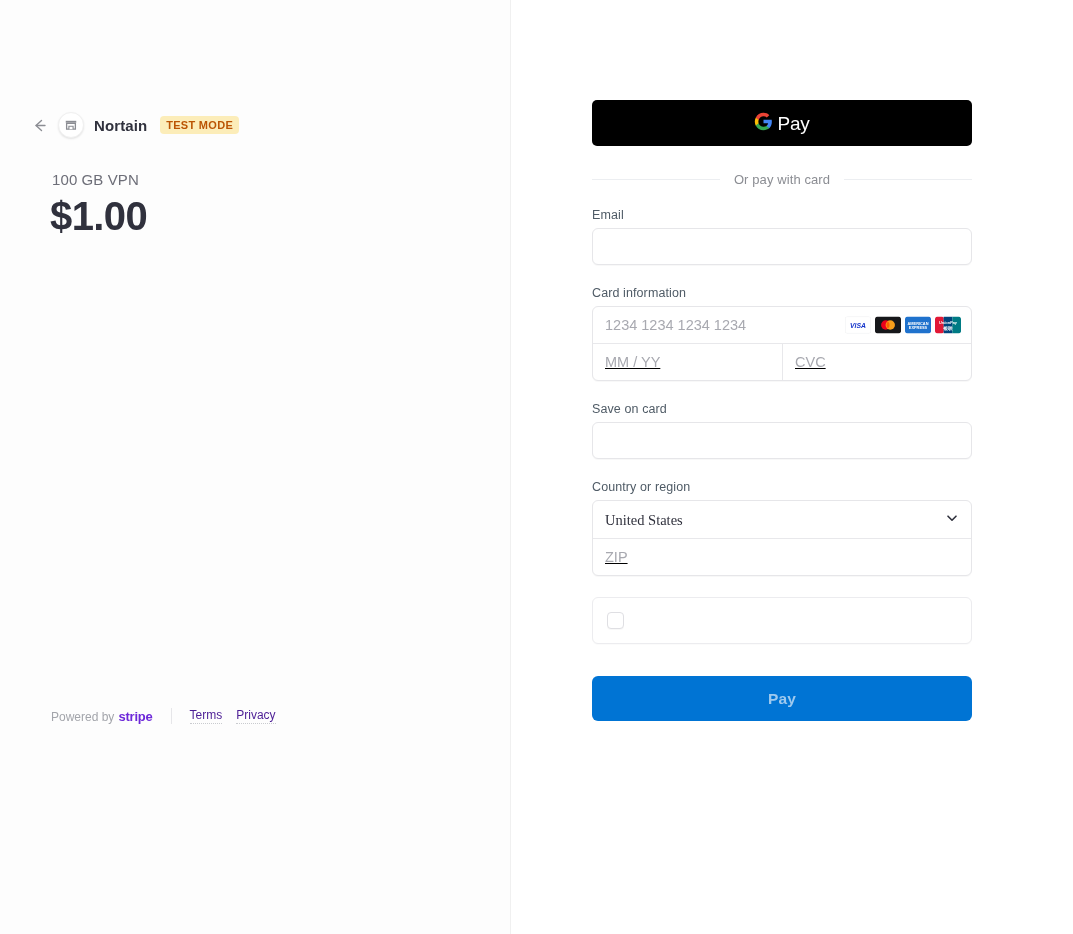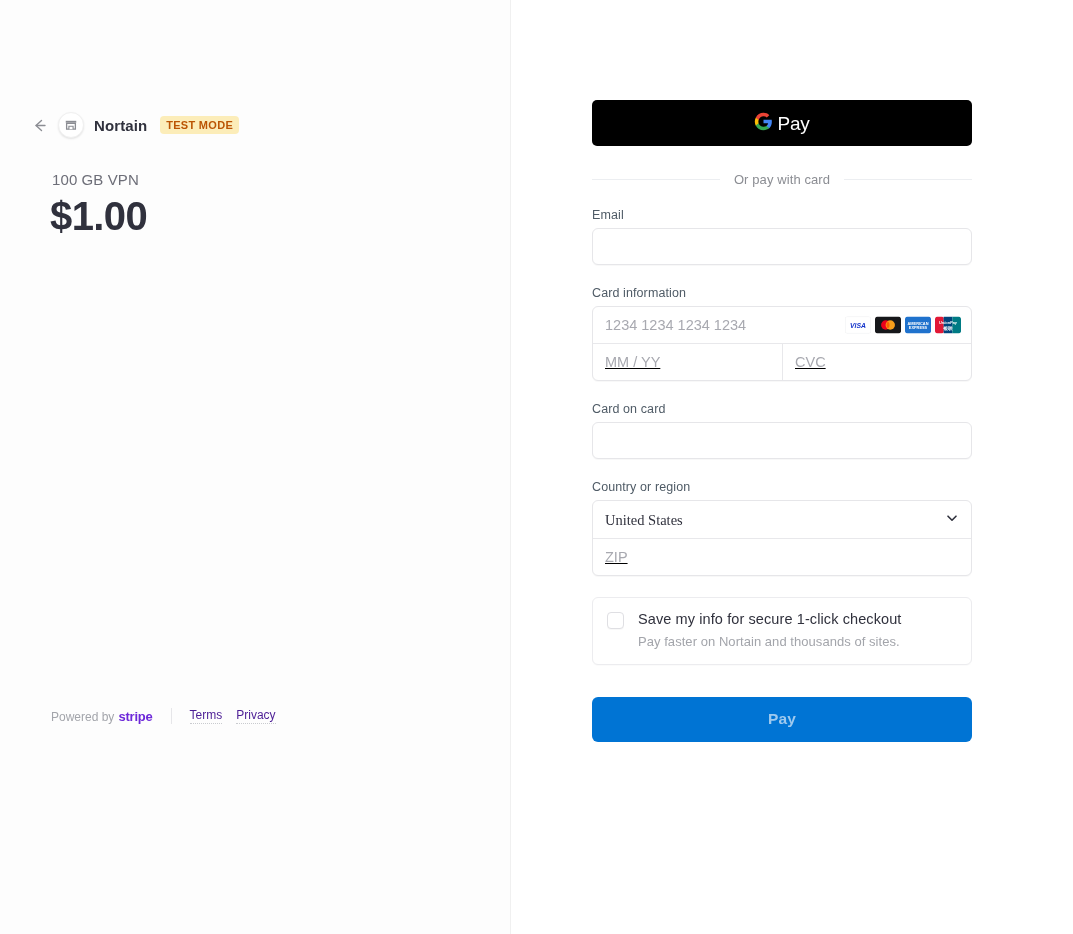--- a/index.html
+++ b/index.html
@@ -447,21 +447,21 @@
             </div>
             <div class="combo-cell">
               <input type="text" placeholder="CVC" style="">
             </div>
           </div>
         </div>
       </div>
 
       
       <div class="field-group">
-        <label class="field-label">Card on card</label>
+        <label class="field-label">Save on card</label>
         <input class="text-input" type="text" placeholder="" style="">
       </div>
 
       
       <div class="field-group">
         <label class="field-label">Country or region</label>
         <div class="combo-box">
           <div class="combo-row">
             <div class="combo-cell select-cell" style="flex:1 1 100%;">
               <select><option value="United States">United States</option></select>
@@ -476,24 +476,20 @@
             <div class="combo-cell" style="flex:1 1 100%;">
               <input type="text" placeholder="ZIP" style="">
             </div>
           </div>
         </div>
       </div>
 
       
       <div class="save-box">
         <span class="checkbox"></span>
-        <span>
-          <div class="save-title">Save my info for secure 1-click checkout</div>
-          <div class="save-sub">Pay faster on Nortain and thousands of sites.</div>
-        </span>
       </div>
 
       
       <button class="pay-button">Pay</button>
 
     </div>
   </div>
 </div>
 
 </body></html>

